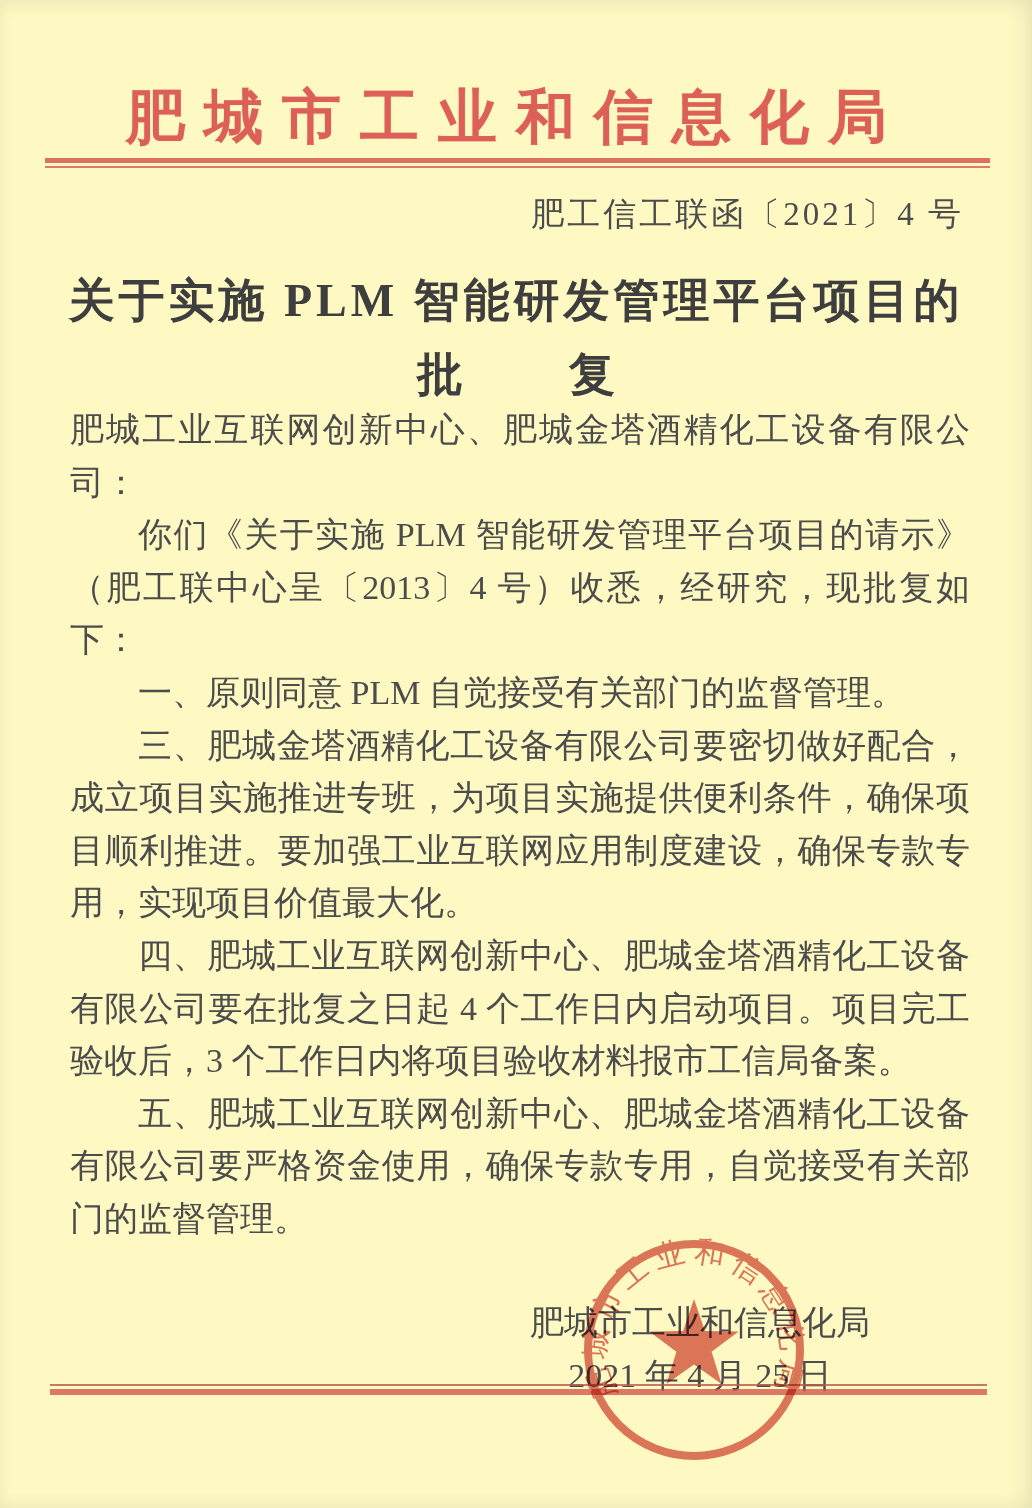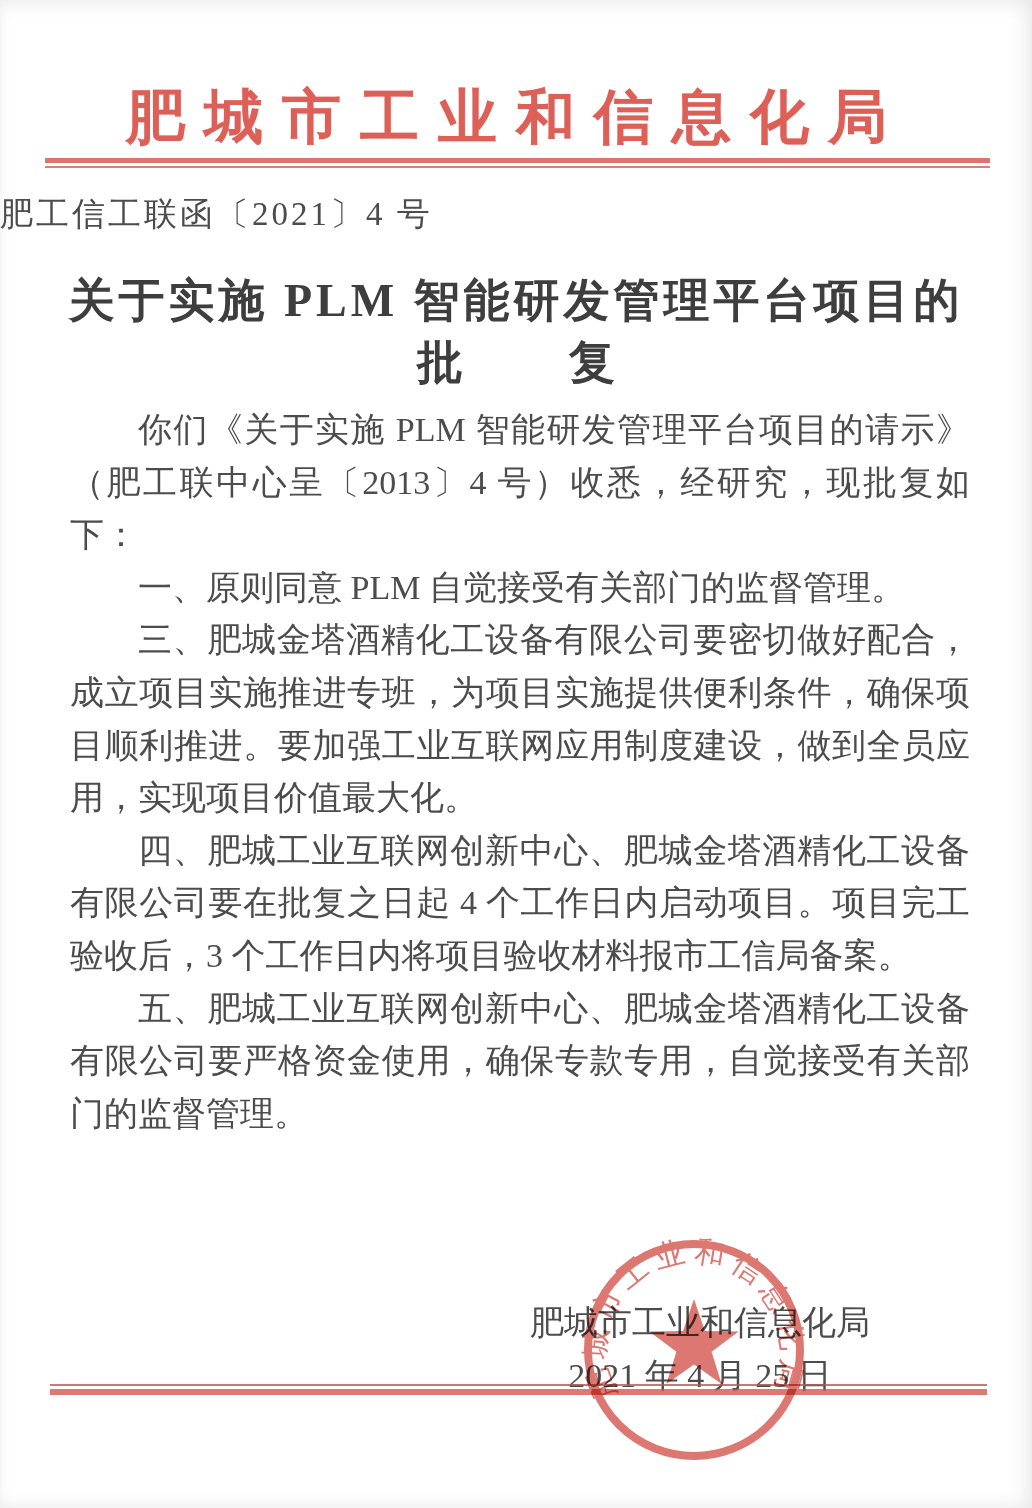--- a/index.html
+++ b/index.html
@@ -1,21 +1,21 @@
 <!DOCTYPE html>
 <html><head>
 <meta charset="utf-8">
 <style>
   html, body { margin: 0; padding: 0; background: #e9e9e7; }
   .page {
     position: relative;
     width: 1032px;
     height: 1508px;
     margin: 0 auto;
-    background: #ffffff;
+    background: #fef9c3;
     overflow: hidden;
     font-family: "Liberation Serif", "DejaVu Serif", serif;
     color: #474747;
     box-shadow: inset -10px 0 18px rgba(90,90,90,0.07),
                 inset 0 8px 14px rgba(90,90,90,0.05),
                 inset 0 -6px 12px rgba(90,90,90,0.04);
   }
 
   
   .agency-header {
@@ -34,41 +34,42 @@
     left: 45px; right: 42px; top: 158px;
     height: 11px;
   }
   .rule-top .thick { height: 5px; background: #d65a52; opacity: .85; }
   .rule-top .gap   { height: 3px; }
   .rule-top .thin  { height: 2px; background: #d65a52; opacity: .8; }
 
   .doc-number {
     position: absolute;
     top: 192px; left: 0; right: 68px;
-    text-align: left;
+    text-align: right;
     font-size: 33px;
     letter-spacing: 3px;
     color: #4c4c4c;
     white-space: nowrap;
   }
 
   
   .doc-title {
     position: absolute;
     top: 270px; left: 0; right: 0;
     text-align: center;
     color: #3e3e3e;
   }
   .doc-title .t1 {
     font-size: 46px;
     font-weight: 600;
     letter-spacing: 4px;
     white-space: nowrap;
   }
   .doc-title .t2 {
+    margin-top: 12px;
     font-size: 46px;
     font-weight: 600;
     white-space: nowrap;
   }
   .doc-title .t2 .c1 { display: inline-block; margin-right: 106px; }
   .doc-title .t2 .c2 { display: inline-block; }
 
   
   .doc-body {
     position: absolute;
@@ -130,28 +131,29 @@
   <div class="doc-number">肥工信工联函〔2021〕4 号</div>
 
   <div class="doc-title">
     <div class="t1">关于实施 PLM 智能研发管理平台项目的</div>
     <div class="t2">
       <span class="c1">批</span><span class="c2">复</span>
     </div>
   </div>
 
   <div class="doc-body">
+    <p class="salutation">肥城工业互联网创新中心、肥城金塔酒精化工设备有限公司：</p>
     <div>
 
         <p class="para">你们《关于实施 PLM 智能研发管理平台项目的请示》（肥工联中心呈〔2013〕4 号）收悉，经研究，现批复如下：</p>
 
         <p class="para">一、原则同意 PLM 自觉接受有关部门的监督管理。</p>
 
 
-        <p class="para">三、肥城金塔酒精化工设备有限公司要密切做好配合，成立项目实施推进专班，为项目实施提供便利条件，确保项目顺利推进。要加强工业互联网应用制度建设，做到全员应用，实现项目价值最大化。</p>
+        <p class="para">三、肥城金塔酒精化工设备有限公司要密切做好配合，成立项目实施推进专班，为项目实施提供便利条件，确保项目顺利推进。要加强工业互联网应用制度建设，确保专款专用，实现项目价值最大化。</p>
 
         <p class="para">四、肥城工业互联网创新中心、肥城金塔酒精化工设备有限公司要在批复之日起 4 个工作日内启动项目。项目完工验收后，3 个工作日内将项目验收材料报市工信局备案。</p>
 
         <p class="para">五、肥城工业互联网创新中心、肥城金塔酒精化工设备有限公司要严格资金使用，确保专款专用，自觉接受有关部门的监督管理。</p>
       </div>
   </div>
 
   <div class="closing">
     <div>肥城市工业和信息化局</div>
     <div>2021 年 4 月 25 日</div>

